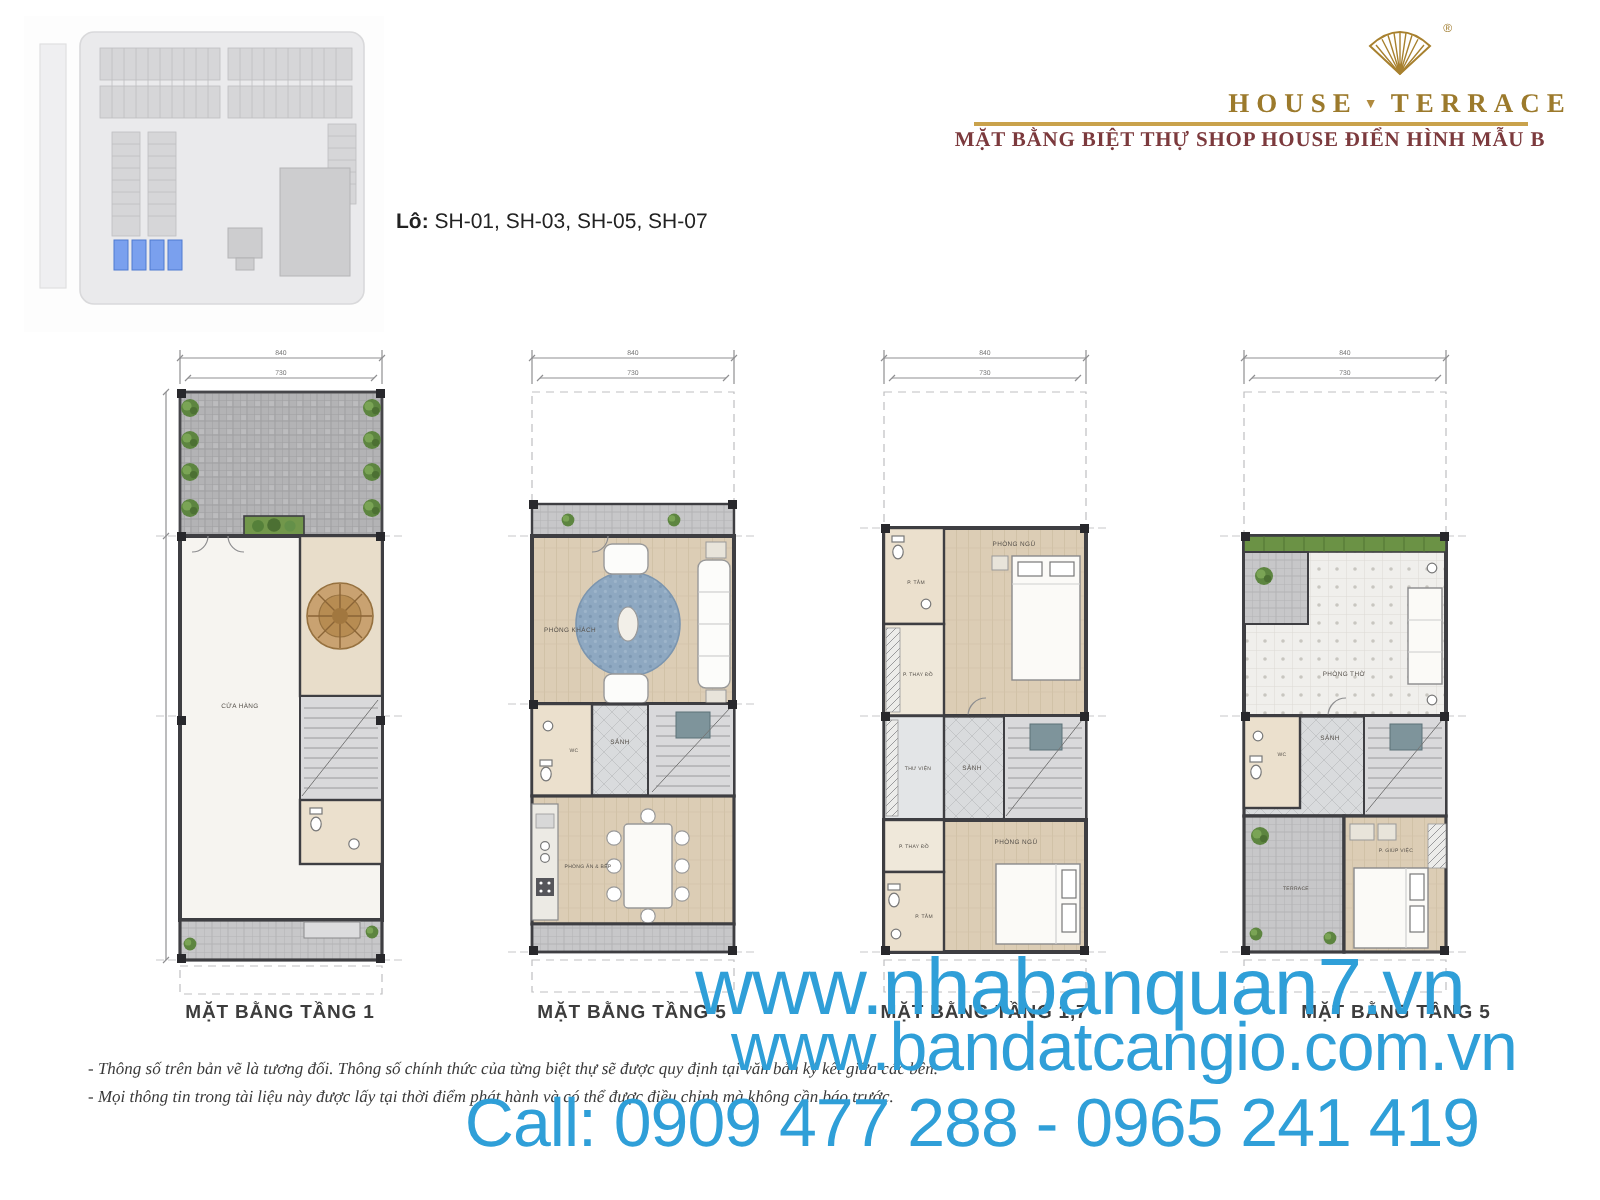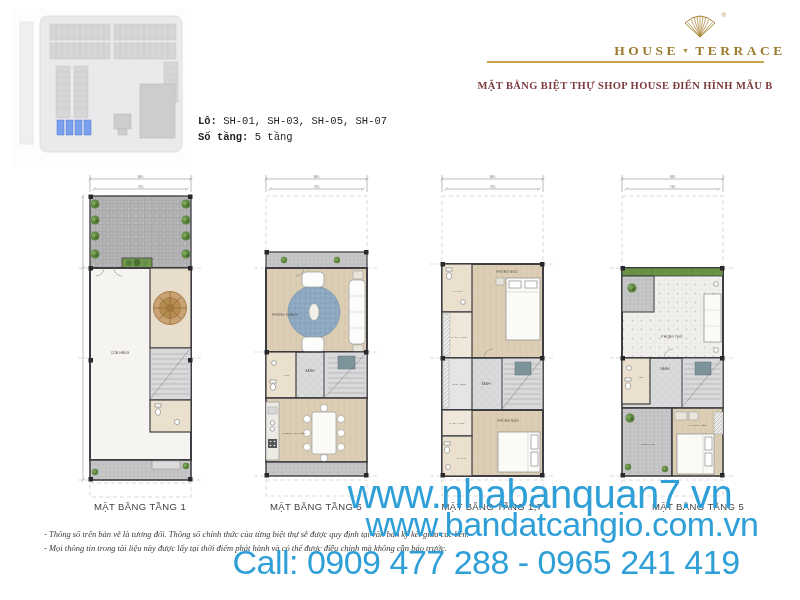--- a/index.html
+++ b/index.html
@@ -4,40 +4,40 @@
 <style>
   html,body{margin:0;padding:0;background:#ffffff;}
   .page{position:relative;width:800px;height:600px;background:#ffffff;overflow:hidden;font-family:"Liberation Sans",sans-serif;}
   
   .logo{position:absolute;left:560px;top:12px;width:280px;text-align:center;color:#a07c2e;}
   .logo .icon-wrap{display:inline-block;position:relative;}
   .logo .reg{position:absolute;right:-8px;top:0;font-size:6px;color:#a07c2e;}
   .brand-line{margin-top:1px;font-family:"Liberation Serif",serif;font-weight:bold;font-size:13.5px;letter-spacing:3.5px;color:#9c7a2c;white-space:nowrap;}
   .brand-sep{font-size:7px;vertical-align:2px;margin:0 3px;color:#b08a3e;}
   .gold-rule{position:absolute;left:487px;top:61px;width:277px;height:1.5px;background:#c9a24c;}
-  .subtitle{position:absolute;left:452px;top:80px;width:346px;text-align:center;font-family:"Liberation Serif",serif;font-weight:bold;font-size:10.5px;letter-spacing:.4px;color:#7c3a3d;white-space:nowrap;}
-  
-  .prop-info{position:absolute;left:198px;top:114px;font-family:Liberation Mono, monospace;font-size:10.5px;color:#222;line-height:15.5px;white-space:nowrap;}
+  .subtitle{position:absolute;left:452px;top:65px;width:346px;text-align:center;font-family:"Liberation Serif",serif;font-weight:bold;font-size:10.5px;letter-spacing:.4px;color:#7c3a3d;white-space:nowrap;}
+  
+  .prop-info{position:absolute;left:198px;top:104px;font-family:Liberation Sans, sans-serif;font-size:10.5px;color:#222;line-height:15.5px;white-space:nowrap;}
   .prop-info b{font-weight:bold;}
   
   .siteplan{position:absolute;left:12px;top:8px;}
   
   .plan{position:absolute;top:172px;}
   .plan text{font-family:"Liberation Sans",sans-serif;}
   .dimg line,.dimg path{stroke:#8f8f91;stroke-width:.6;fill:none;}
   .dim{font-size:3.4px;fill:#777;text-anchor:middle;}
   .refg path{stroke:#c8c8ca;stroke-width:.6;fill:none;}
   .rm{font-size:3.2px;fill:#56514b;text-anchor:middle;letter-spacing:.2px;}
   .rm-sm{font-size:2.5px;fill:#56514b;text-anchor:middle;letter-spacing:.15px;}
   .dashrect{fill:none;stroke:#bfbfc1;stroke-width:.6;stroke-dasharray:4 3;}
   .col{fill:#28282c;}
   .fix{fill:#ffffff;stroke:#787878;stroke-width:.6;}
   .step{stroke:#9a9a9c;stroke-width:.5;fill:none;}
   .arc{stroke:#8d8d8f;stroke-width:.6;fill:none;}
-  .plan-label{position:absolute;top:501px;width:170px;text-align:center;font-size:9.5px;font-weight:normal;letter-spacing:.4px;color:#3d3d3d;z-index:2;}
+  .plan-label{position:absolute;top:501px;width:170px;text-align:center;font-size:9.5px;font-weight:bold;letter-spacing:.4px;color:#3d3d3d;z-index:2;}
   
   .notes{position:absolute;left:44px;top:528px;font-family:"Liberation Serif",serif;font-style:italic;font-size:8.5px;color:#3a3a3a;line-height:1.6;white-space:nowrap;z-index:1;}
   
   .wm{position:absolute;color:#2f9fd8;white-space:nowrap;z-index:10;transform:translateX(-50%);letter-spacing:-.5px;}
   .wm1{left:540px;top:472px;font-size:40px;}
   .wm2{left:562px;top:505px;font-size:34px;}
   .wm3{left:486px;top:543px;font-size:34px;}
 </style>
 </head>
 <body>
@@ -116,21 +116,20 @@
     </g>
     <g fill="#cdcdcf" stroke="#b4b4b6" stroke-width=".5">
       <rect x="128" y="76" width="35" height="54"></rect>
       <rect x="102" y="106" width="17" height="15"></rect>
       <rect x="106" y="121" width="9" height="6"></rect>
     </g>
   </svg>
 
   <div class="prop-info">
     <div><b>Lô:</b><span> SH-01, SH-03, SH-05, SH-07</span></div>
-    <div><b>Số tầng:</b><span> 5 tầng</span></div>
   </div>
 
   <div class="logo">
     <span class="icon-wrap">
       <svg width="36" height="26" viewBox="0 0 36 26">
         <path d="M18 25L3 11Q18 -3 33 11Z" fill="none" stroke="#a8812f" stroke-width="1"></path>
         <path d="M18 25L6 10.5M18 25L9 7.6M18 25L12 5.6M18 25L15 4.4M18 25L18 4M18 25L21 4.4M18 25L24 5.6M18 25L27 7.6M18 25L30 10.5" stroke="#a8812f" stroke-width=".7" fill="none"></path>
       </svg>
       <span class="reg">®</span>
     </span>

